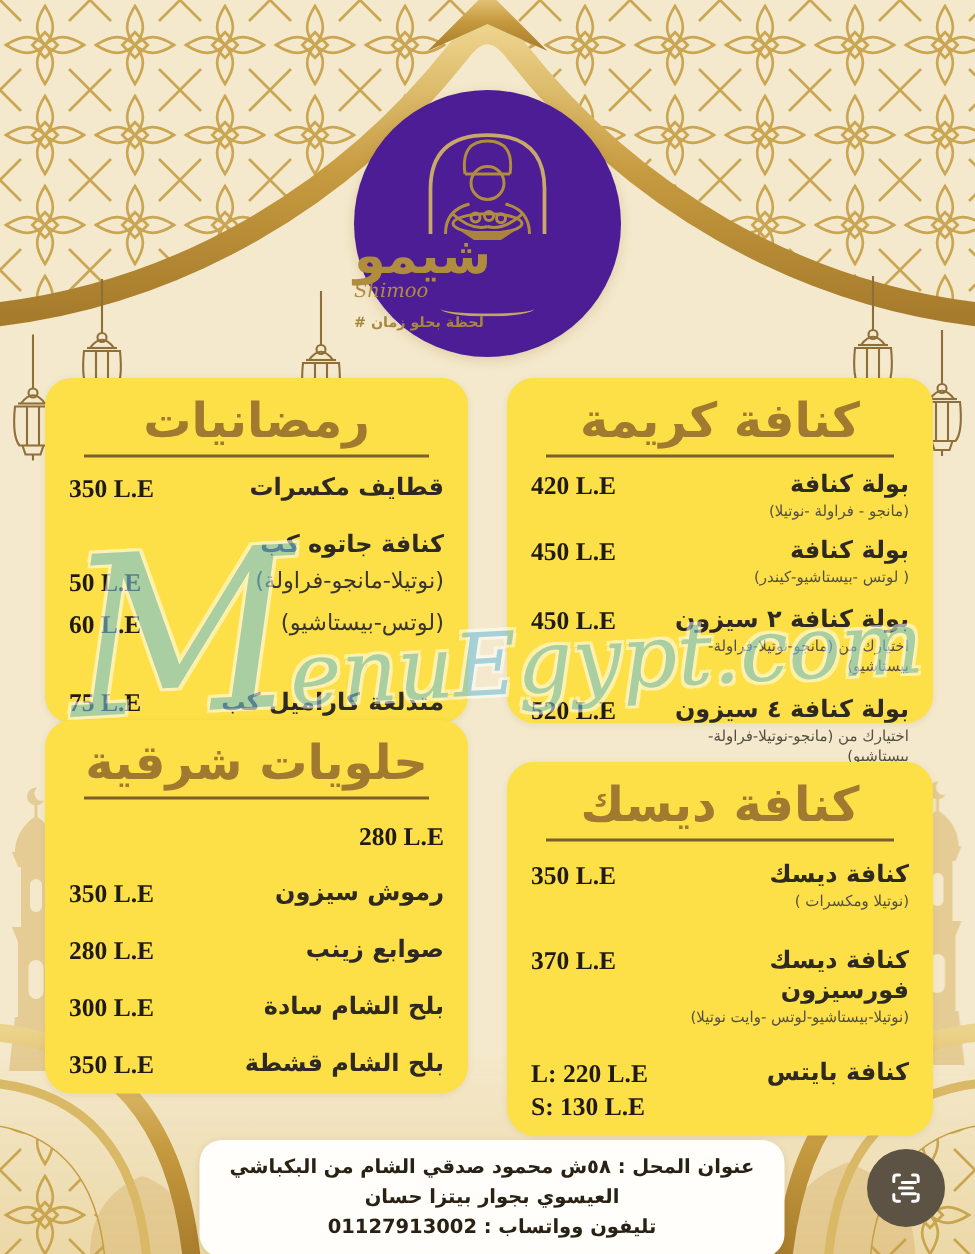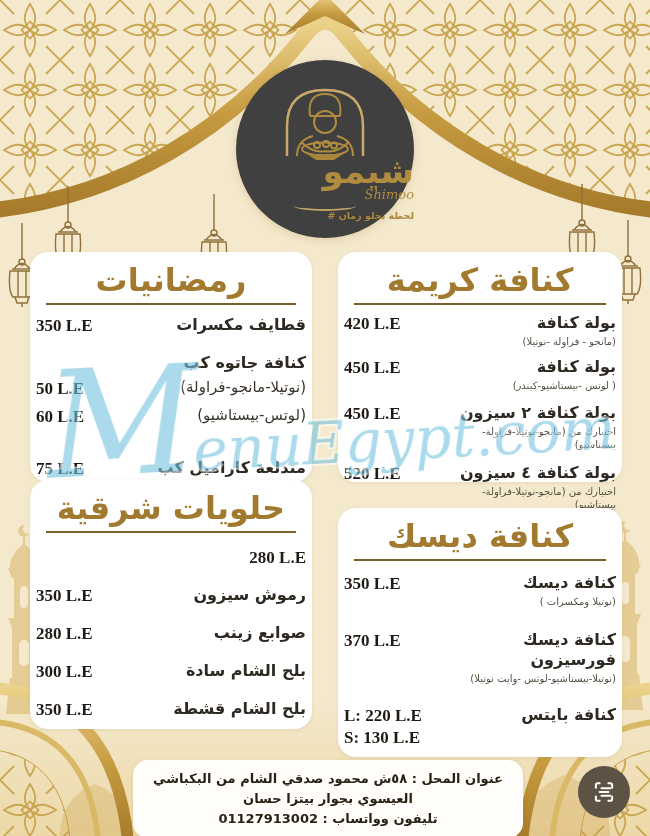--- a/index.html
+++ b/index.html
@@ -2,31 +2,31 @@
 <html lang="ar"><head>
 <meta charset="utf-8">
 <style>
   html,body{margin:0;padding:0;background:#f4e9cc;}
   #stage{position:relative;width:650px;height:836px;overflow:hidden;
          font-family:"DejaVu Sans",sans-serif;background:#f4e9cc;}
   #bg{position:absolute;left:0;top:0;z-index:0;}
 
   
   .logo{position:absolute;left:236px;top:60px;width:178px;height:178px;border-radius:50%;
-        background:#404040;z-index:2;box-shadow:0 2px 8px rgba(150,110,40,.22);text-align:right;}
+        background:#4c1d95;z-index:2;box-shadow:0 2px 8px rgba(150,110,40,.22);text-align:left;}
   .logo svg{position:absolute;top:4px;left:1px;}
   .brand-ar{position:absolute;top:94px;width:100%;font-size:34px;font-weight:bold;color:#b08c3f;line-height:1;}
   .brand-en{position:absolute;top:128px;width:100%;font-size:13px;font-style:italic;
             font-family:"DejaVu Serif",serif;color:#b08c3f;line-height:1;}
   .smile{position:absolute;top:141px;left:58px;width:62px;height:8px;border-bottom:2px solid #c3a566;border-radius:50%;}
   .tagline{position:absolute;top:150px;width:100%;font-size:9.5px;font-weight:bold;color:#a8863e;}
 
   
-  .panel{position:absolute;background:#ffffff;border-radius:18px;box-sizing:border-box;
-         padding:8px 6px 8px;direction:rtl;z-index:2;box-shadow:0 1px 4px rgba(120,90,30,.10);}
+  .panel{position:absolute;background:#fde047;border-radius:18px;box-sizing:border-box;
+         padding:8px 16px 8px;direction:rtl;z-index:2;box-shadow:0 1px 4px rgba(120,90,30,.10);}
   .p1{left:30px;top:252px;width:282px;height:230px;}
   .p2{left:338px;top:252px;width:284px;height:230px;}
   .p3{left:30px;top:480px;width:282px;height:249px;}
   .p4{left:338px;top:508px;width:284px;height:249px;}
   .panel-title{text-align:center;font-size:32px;font-weight:600;color:#a1792f;line-height:1.25;}
   .panel-rule{height:2px;background:#7d5f2e;border:none;margin:3px 10px 0;}
   .row{display:flex;justify-content:space-between;align-items:flex-start;}
   .nm{max-width:175px;}
   .item-name{font-weight:bold;font-size:16px;color:#2e2a23;line-height:1.25;}
   .item-name.plain{font-weight:400;font-size:15px;color:#3a352c;}

